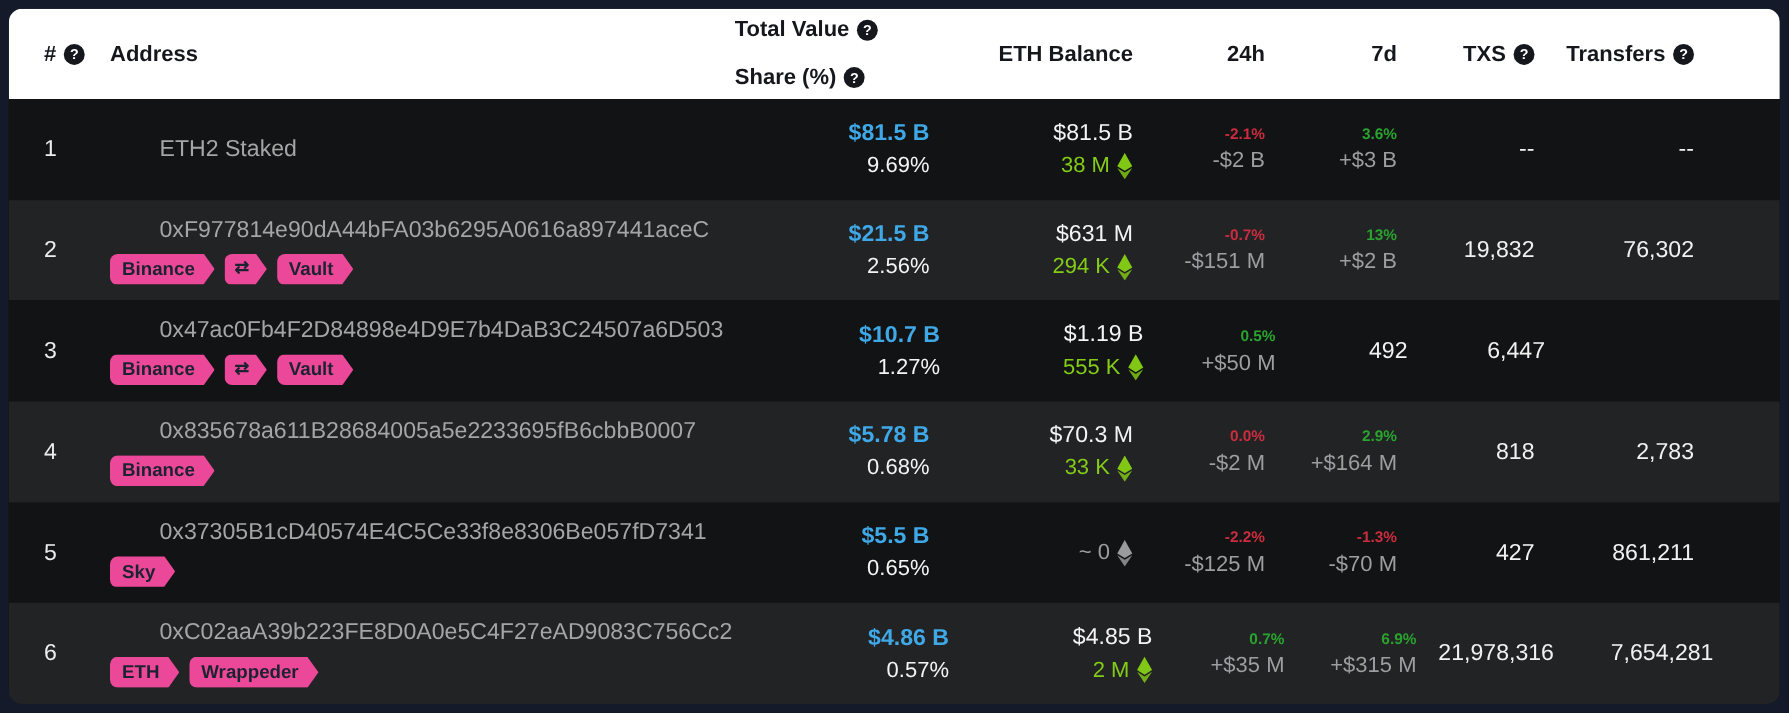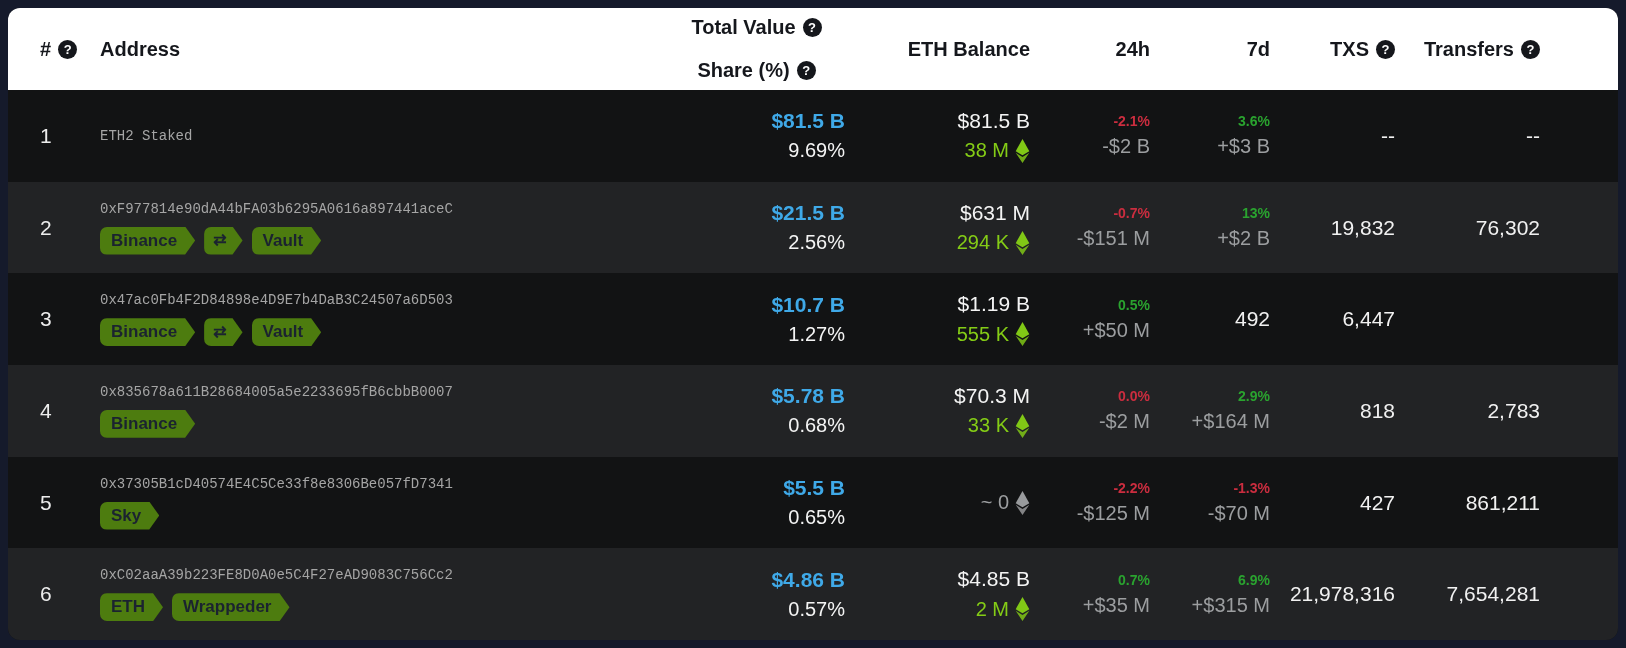--- a/index.html
+++ b/index.html
@@ -42,21 +42,21 @@
     display: flex;
     align-items: center;
     justify-content: flex-end;
     gap: 7px;
     text-align: right;
   }
   .th.left { justify-content: flex-start; text-align: left; }
   .th.twoline {
     flex-direction: column;
     justify-content: center;
-    align-items: center;
+    align-items: flex-start;
     gap: 20px;
   }
   .th-line { display: flex; align-items: center; gap: 7px; }
   .help {
     width: 19px; height: 19px;
     background: #15171c;
     color: #ffffff;
     border-radius: 50%;
     font-size: 13px;
     font-weight: 700;
@@ -77,29 +77,30 @@
     justify-content: center;
     gap: 6px;
   }
   .rank {
     color: #ededed;
     font-size: 21px;
     align-items: flex-start;
   }
   .addr-cell { align-items: flex-start; gap: 10px; padding-right: 20px; }
   .addr-text {
-    font-family: Liberation Mono, monospace;
-    font-size: 14px;
+    font-family: Liberation Sans, sans-serif;
+    font-size: 21px;
     color: #a5a5a5;
     cursor: pointer;
     white-space: nowrap;
+    margin-left: 45px;
   }
   .tags { display: flex; gap: 9px; }
   .tag {
-    background: #4d7c0f;
+    background: #ec4899;
     color: #1b2330;
     font-size: 17px;
     font-weight: 700;
     line-height: 1;
     padding: 5px 18px 6px 11px;
     border-radius: 7px 0 0 7px;
     clip-path: polygon(0 0, calc(100% - 10px) 0, 100% 50%, calc(100% - 10px) 100%, 0 100%);
     cursor: pointer;
     display: inline-flex;
     align-items: center;

